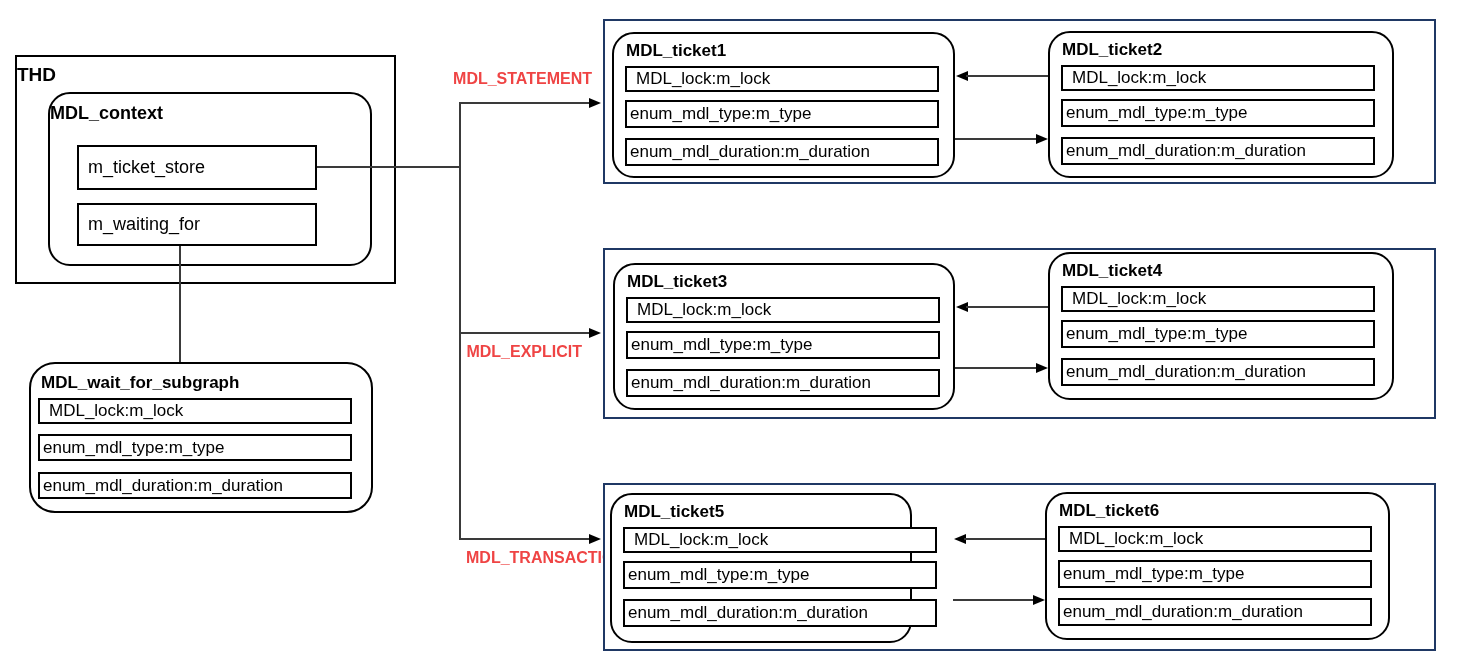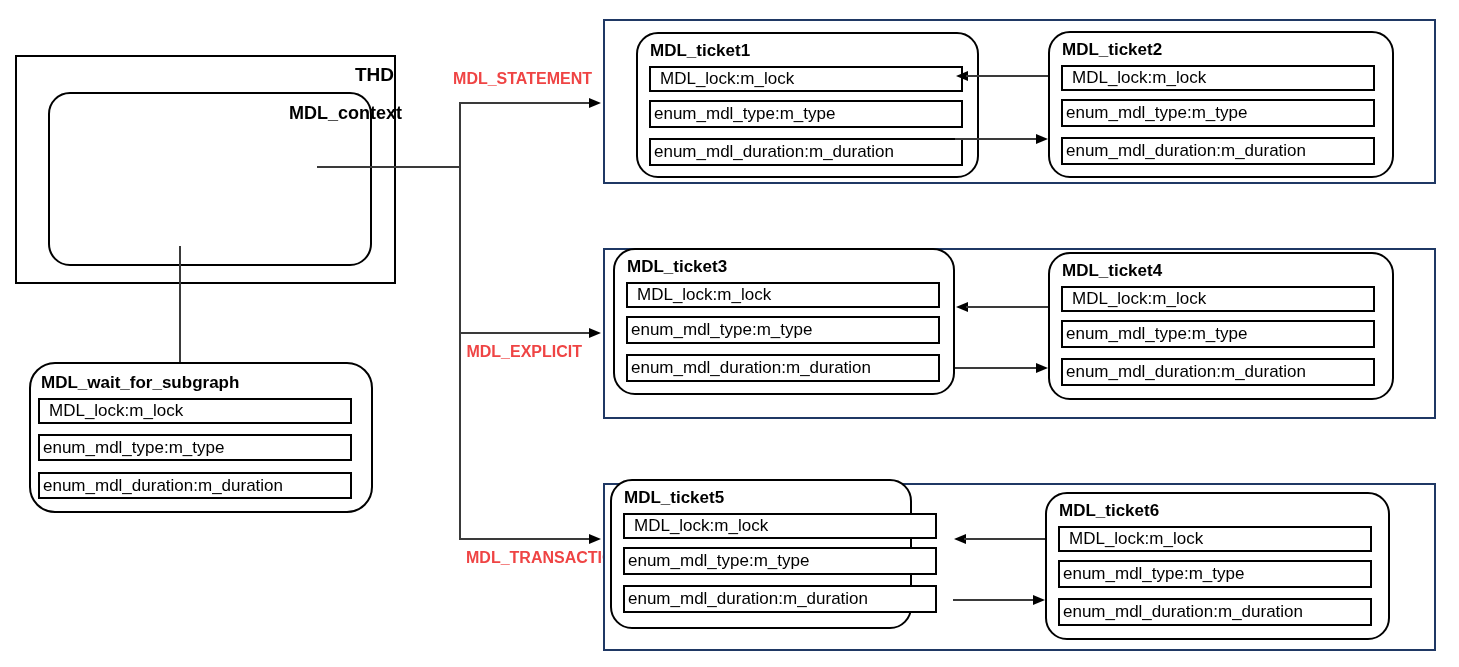--- a/index.html
+++ b/index.html
@@ -4,21 +4,21 @@
 <style>
   html,body{margin:0;padding:0;background:#fff;}
   .canvas{
     position:relative;width:1459px;height:667px;background:#ffffff;
     font-family:"Liberation Sans","DejaVu Sans",sans-serif;color:#000;overflow:hidden;
   }
   
   .box{position:absolute;border:2px solid #000;background:#fff;box-sizing:border-box;}
   .round{border-radius:24px;}
   
-  .title-c{position:absolute;text-align:right;font-weight:bold;box-sizing:border-box;}
+  .title-c{position:absolute;text-align:left;font-weight:bold;box-sizing:border-box;}
   
   .field{
     position:absolute;border:2px solid #000;background:#fff;box-sizing:border-box;
     display:flex;align-items:center;font-size:17px;white-space:nowrap;
   }
   
   .group{position:absolute;border:2px solid #1f3864;background:#fff;box-sizing:border-box;}
   
   .ticket{position:absolute;border:2px solid #000;border-radius:22px;background:#fff;box-sizing:border-box;}
   .t-title{position:absolute;left:12px;top:7px;font-size:17px;font-weight:bold;white-space:nowrap;}
@@ -42,20 +42,22 @@
 <body>
 
 <div class="canvas">
 
   <div class="box" style="left:15px;top:55px;width:381px;height:229px;">
     <div class="title-c" style="left:0;top:7px;width:377px;font-size:19px;">THD</div>
   </div>
   <div class="box round" style="left:48px;top:92px;width:324px;height:174px;border-radius:22px;">
     <div class="title-c" style="left:0;top:9px;width:352px;font-size:18px;">MDL_context</div>
   </div>
+  <div class="field" style="left:77px;top:145px;width:240px;height:45px;font-size:18px;padding-left:9px;">m_ticket_store</div>
+  <div class="field" style="left:77px;top:203px;width:240px;height:43px;font-size:18px;padding-left:9px;">m_waiting_for</div>
 
   <div class="box round" style="left:29px;top:362px;width:344px;height:151px;border-radius:26px;">
     <div style="position:absolute;left:10px;top:9px;font-size:17px;font-weight:bold;white-space:nowrap;">MDL_wait_for_subgraph</div>
   </div>
   <div class="field" style="left:38px;top:398px;width:314px;height:26px;padding-left:9px;">MDL_lock:m_lock</div>
   <div class="field" style="left:38px;top:434px;width:314px;height:27px;padding-left:3px;">enum_mdl_type:m_type</div>
   <div class="field" style="left:38px;top:472px;width:314px;height:27px;padding-left:3px;">enum_mdl_duration:m_duration</div>
 
   <div class="vline" style="left:179px;top:246px;height:116px;"></div>
   <div class="hline" style="left:317px;top:166px;width:144px;"></div>
@@ -68,57 +70,57 @@
   <div class="arr-r" style="left:589px;top:328px;"></div>
 
   <div class="hline" style="left:461px;top:538px;width:128px;"></div>
   <div class="arr-r" style="left:589px;top:534px;"></div>
 
   <div class="blabel" style="left:430px;top:70px;width:162px;">MDL_STATEMENT</div>
   <div class="blabel" style="left:430px;top:303px;width:152px;margin-top:40px;">MDL_EXPLICIT</div>
   <div class="blabel" style="left:449px;top:549px;width:177px;">MDL_TRANSACTION</div>
 
   <div class="group" style="left:603px;top:19px;width:833px;height:165px;"></div>
-  <div class="ticket" style="left:612px;top:32px;width:343px;height:146px;margin-left:24px;">
+  <div class="ticket" style="left:612px;top:32px;width:343px;height:146px;">
     <div class="t-title">MDL_ticket1</div>
     <div class="t-row r1">MDL_lock:m_lock</div>
     <div class="t-row r2">enum_mdl_type:m_type</div>
     <div class="t-row r3">enum_mdl_duration:m_duration</div>
   </div>
   <div class="ticket" style="left:1048px;top:31px;width:346px;height:147px;">
     <div class="t-title">MDL_ticket2</div>
     <div class="t-row r1">MDL_lock:m_lock</div>
     <div class="t-row r2">enum_mdl_type:m_type</div>
     <div class="t-row r3">enum_mdl_duration:m_duration</div>
   </div>
   <div class="arr-l" style="left:956px;top:71px;"></div>
   <div class="hline" style="left:966px;top:75px;width:82px;"></div>
   <div class="hline" style="left:955px;top:138px;width:81px;"></div>
   <div class="arr-r" style="left:1036px;top:134px;"></div>
 
   <div class="group" style="left:603px;top:248px;width:833px;height:171px;"></div>
-  <div class="ticket" style="left:613px;top:248px;width:342px;height:147px;padding-left:13px;">
+  <div class="ticket" style="left:613px;top:263px;width:342px;height:147px;padding-left:13px;">
     <div class="t-title">MDL_ticket3</div>
     <div class="t-row r1">MDL_lock:m_lock</div>
     <div class="t-row r2">enum_mdl_type:m_type</div>
     <div class="t-row r3">enum_mdl_duration:m_duration</div>
   </div>
   <div class="ticket" style="left:1048px;top:252px;width:346px;height:148px;">
     <div class="t-title">MDL_ticket4</div>
     <div class="t-row r1">MDL_lock:m_lock</div>
     <div class="t-row r2">enum_mdl_type:m_type</div>
     <div class="t-row r3">enum_mdl_duration:m_duration</div>
   </div>
   <div class="arr-l" style="left:956px;top:302px;"></div>
   <div class="hline" style="left:966px;top:306px;width:82px;"></div>
   <div class="hline" style="left:955px;top:367px;width:81px;"></div>
   <div class="arr-r" style="left:1036px;top:363px;"></div>
 
   <div class="group" style="left:603px;top:483px;width:833px;height:168px;"></div>
-  <div class="ticket" style="left:610px;top:479px;width:302px;height:150px;">
+  <div class="ticket" style="left:610px;top:493px;width:302px;height:150px;">
     <div class="t-title">MDL_ticket5</div>
     <div class="t-row r1">MDL_lock:m_lock</div>
     <div class="t-row r2">enum_mdl_type:m_type</div>
     <div class="t-row r3">enum_mdl_duration:m_duration</div>
   </div>
   <div class="ticket" style="left:1045px;top:492px;width:345px;height:148px;">
     <div class="t-title">MDL_ticket6</div>
     <div class="t-row r1">MDL_lock:m_lock</div>
     <div class="t-row r2">enum_mdl_type:m_type</div>
     <div class="t-row r3">enum_mdl_duration:m_duration</div>

